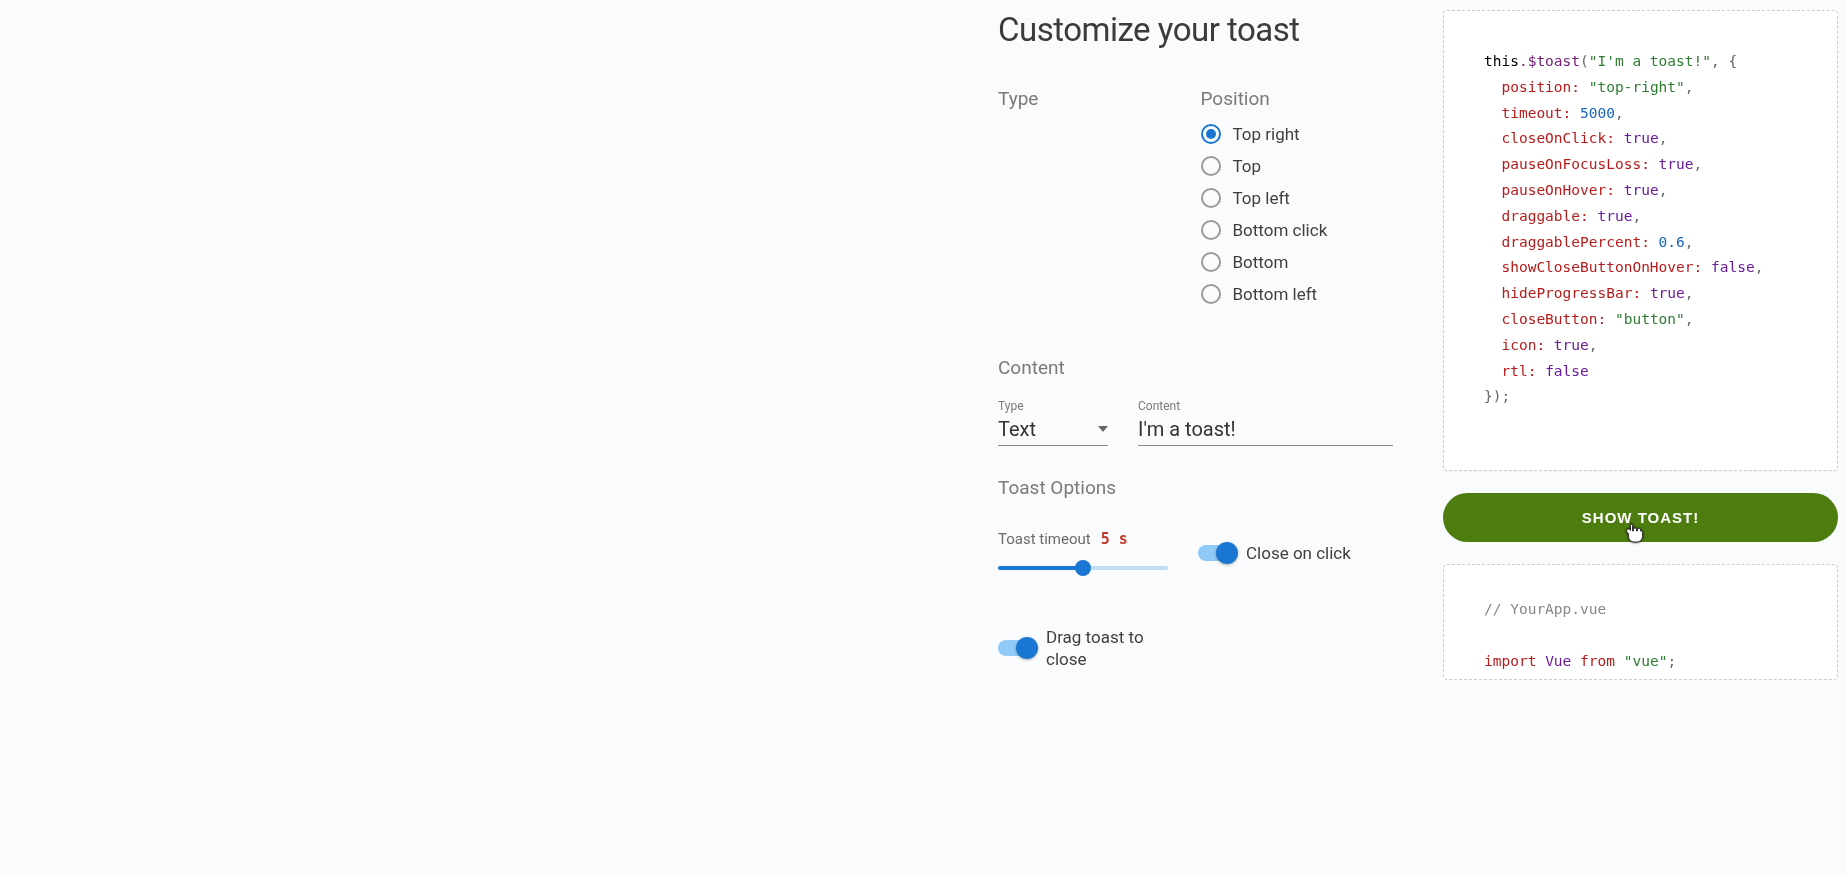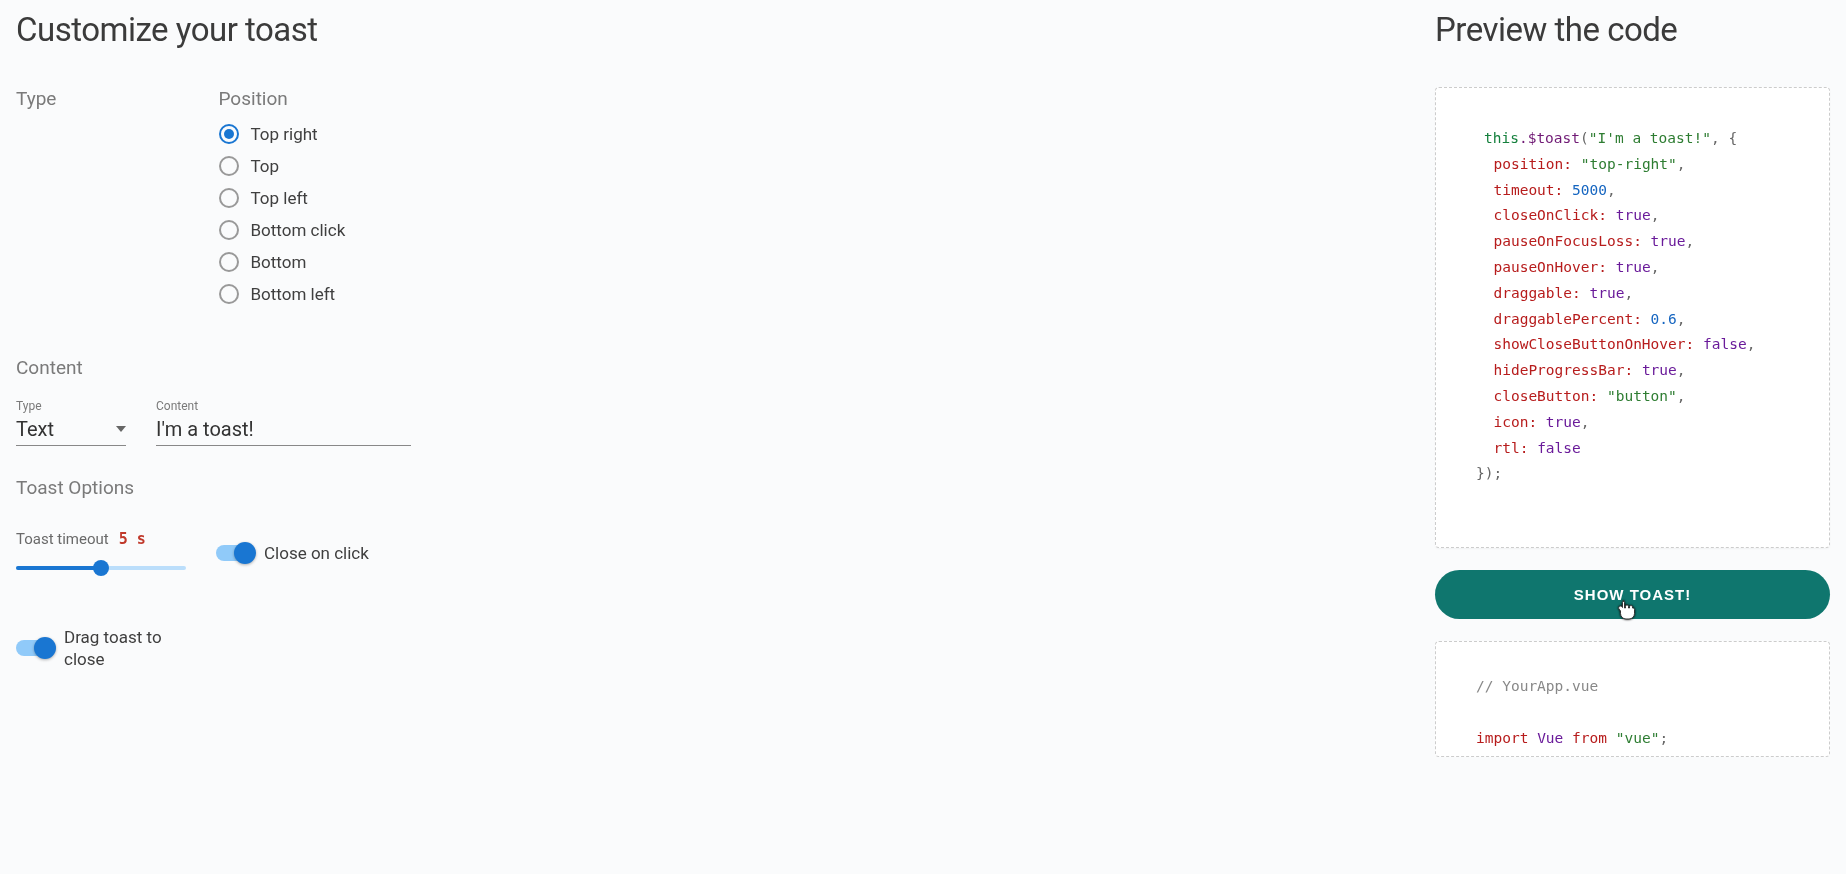--- a/index.html
+++ b/index.html
@@ -6,23 +6,23 @@
     body {
       font-family: Roboto, "Helvetica Neue", Arial, sans-serif;
       background: #fafbfc;
       color: #333;
       min-height: 874px;
       width: 1846px;
       overflow: hidden;
     }
     .container {
       display: flex;
-      padding: 10px 16px;
-      justify-content: space-between;
-      gap: 34px;
+      padding: 10px 8px;
+      justify-content: flex-end;
+      gap: 50px;
     }
     .left, .right {
       width: 395px;
     }
     .left { margin-left: 0; }
     h1 {
       font-size: 33px;
       font-weight: 400;
       color: #3b3b3b;
       margin-bottom: 38px;
@@ -168,32 +168,32 @@
       border:1px dashed #ccc;
       border-radius:4px;
       padding:38px 28px 60px 40px;
       font-family: Consolas, Menlo, monospace;
       font-size:14.5px;
       line-height:1.78;
       background:#fff;
       box-shadow:0 1px 2px rgba(0,0,0,.04);
       margin-bottom:22px;
     }
-    .kw-this{color:#15803d;margin-left:8px;}
+    .kw-this{color:#000000;}
     .kw-fn{color:#701a75;}
     .kw-str{color:#2e7d32;}
     .kw-key{color:#b71c1c;}
     .kw-num{color:#1565c0;}
     .kw-bool{color:#6a1b9a;}
     .kw-punc{color:#666;}
     .kw-cmt{color:#888;}
     .show-btn {
       width:100%;
       padding:16px 0;
-      background:#0f766e;
+      background:#4d7c0f;
       color:#fff;
       font-weight:600;
       font-size:15px;
       letter-spacing:1px;
       border:none;
       border-radius:28px;
       cursor:pointer;
       position:relative;
     }
     .cursor-hand {
@@ -299,21 +299,20 @@
       <div class="switch-row" style="margin-top:6px;">
         <div class="switch">
             <div class="switch-thumb"></div>
           </div>
         <span style="line-height:1.3; max-width:110px;">Drag toast to close</span>
       </div>
     </div>
   </div>
 
   <div class="right">
-    <h1>Preview the code</h1>
 
     <div class="code-box" id="code-box"><span class="kw-this">this</span><span class="kw-fn">.$toast</span><span class="kw-punc">(</span><span class="kw-str">"I'm a toast!"</span><span class="kw-punc">, {</span><br>&nbsp;&nbsp;<span class="kw-key">position:</span> <span class="kw-str">"top-right"</span><span class="kw-punc">,</span><br>&nbsp;&nbsp;<span class="kw-key">timeout:</span> <span class="kw-num">5000</span><span class="kw-punc">,</span><br>&nbsp;&nbsp;<span class="kw-key">closeOnClick:</span> <span class="kw-bool">true</span><span class="kw-punc">,</span><br>&nbsp;&nbsp;<span class="kw-key">pauseOnFocusLoss:</span> <span class="kw-bool">true</span><span class="kw-punc">,</span><br>&nbsp;&nbsp;<span class="kw-key">pauseOnHover:</span> <span class="kw-bool">true</span><span class="kw-punc">,</span><br>&nbsp;&nbsp;<span class="kw-key">draggable:</span> <span class="kw-bool">true</span><span class="kw-punc">,</span><br>&nbsp;&nbsp;<span class="kw-key">draggablePercent:</span> <span class="kw-num">0.6</span><span class="kw-punc">,</span><br>&nbsp;&nbsp;<span class="kw-key">showCloseButtonOnHover:</span> <span class="kw-bool">false</span><span class="kw-punc">,</span><br>&nbsp;&nbsp;<span class="kw-key">hideProgressBar:</span> <span class="kw-bool">true</span><span class="kw-punc">,</span><br>&nbsp;&nbsp;<span class="kw-key">closeButton:</span> <span class="kw-str">"button"</span><span class="kw-punc">,</span><br>&nbsp;&nbsp;<span class="kw-key">icon:</span> <span class="kw-bool">true</span><span class="kw-punc">,</span><br>&nbsp;&nbsp;<span class="kw-key">rtl:</span> <span class="kw-bool">false</span><span class="kw-punc"></span><br><span class="kw-punc">});</span></div>
 
     <button class="show-btn">
       <span>SHOW TOAST!</span>
       <svg class="cursor-hand" width="20" height="22" viewBox="0 0 20 22">
           <path fill="#fff" stroke="#333" stroke-width="1" d="M7 2c.8 0 1.5.7 1.5 1.5V9h1V7.5C9.5 6.7 10.2 6 11 6s1.5.7 1.5 1.5V9h1V8c0-.8.7-1.5 1.5-1.5S16.5 7.2 16.5 8v1h.5c.8 0 1.5.7 1.5 1.5v4c0 3-2.5 5.5-5.5 5.5h-3C7 20 4.5 17.5 4.5 14.5V12l-1.5-2c-.6-.8-.4-2 .4-2.6.8-.6 2-.4 2.6.4l.5.7V3.5C6.5 2.7 7.2 2 8 2z" transform="translate(-1,0)"></path>
         </svg>
     </button>
 

